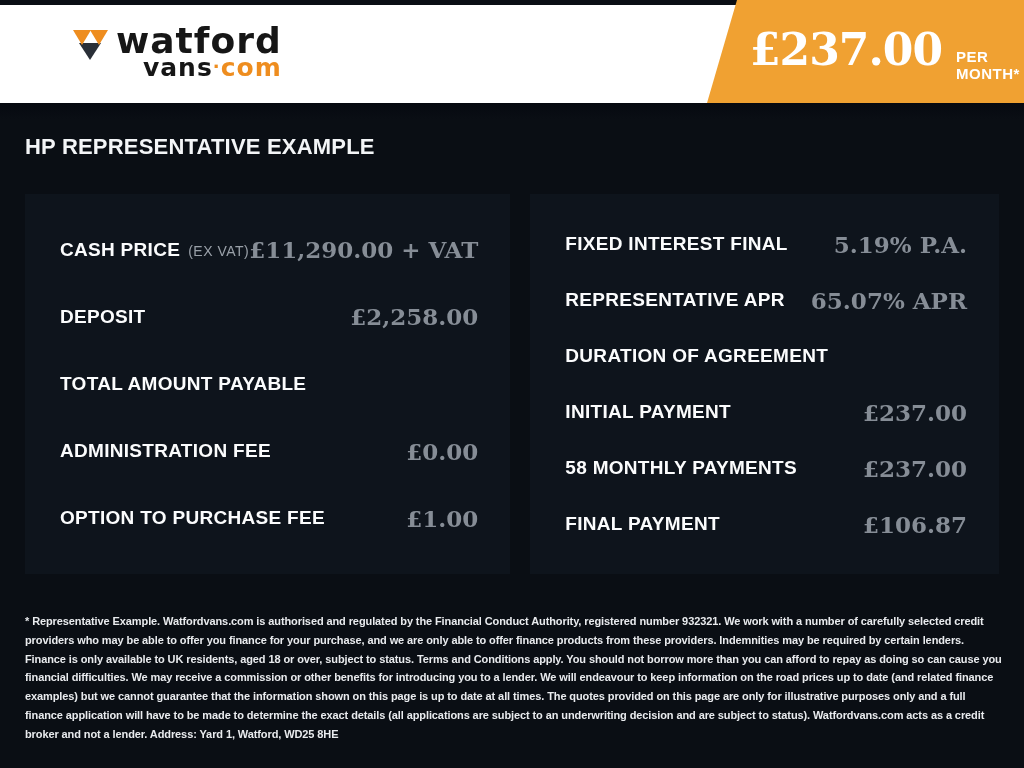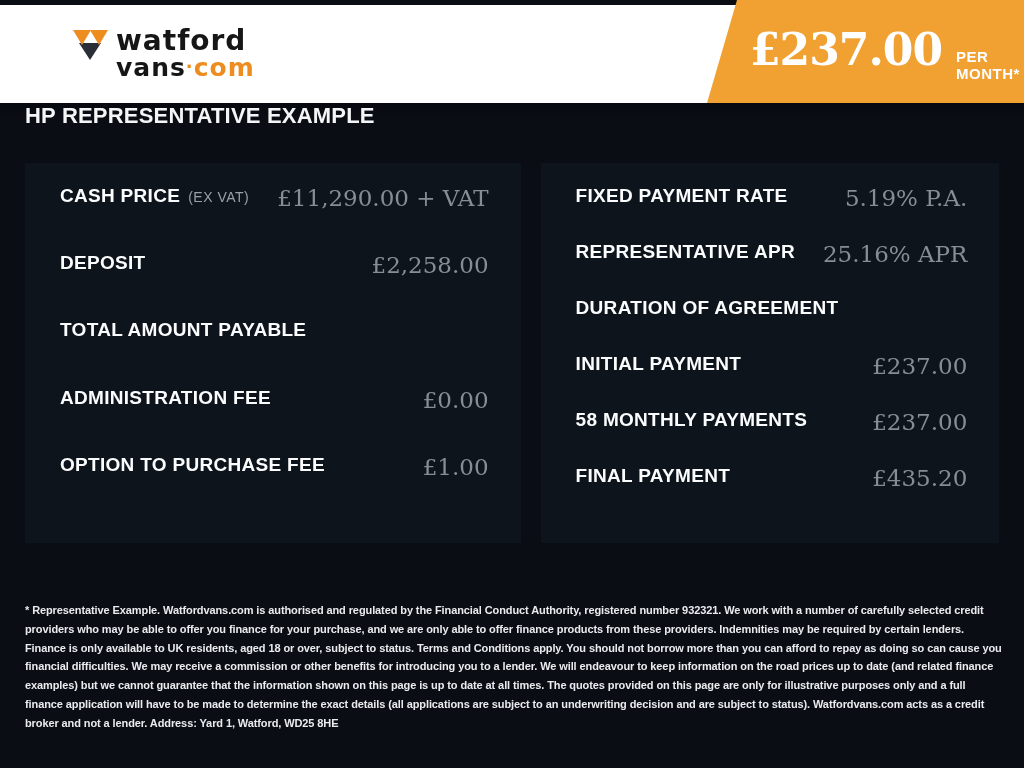--- a/index.html
+++ b/index.html
@@ -17,21 +17,21 @@
   .logo{position:absolute;left:70px;top:26px;display:flex;align-items:flex-start;cursor:pointer}
   .logo-mark{width:40px;margin-right:6px;padding-top:4px}
   .tri-row{display:flex;justify-content:center}
   .tri{width:0;height:0;display:block}
   .tri-o{border-left:9px solid transparent;border-right:9px solid transparent;border-top:15px solid #EE8D1F}
   .tri-o + .tri-o{margin-left:-1px}
   .tri-d{border-left:11px solid transparent;border-right:11px solid transparent;border-top:17px solid #2A2F37;margin:-2px auto 0}
   .logo-text{display:flex;flex-direction:column}
   .logo-l1{
     font-family:"DejaVu Sans",sans-serif;font-weight:bold;
-    font-size:28px;line-height:29px;letter-spacing:1px;color:#161616;
+    font-size:36px;line-height:29px;letter-spacing:1px;color:#161616;
   }
   .logo-l2{
     font-family:"DejaVu Sans",sans-serif;font-weight:bold;
     font-size:25px;line-height:23px;letter-spacing:1px;color:#161616;text-align:right;
   }
   .logo-l2 .dot{color:#EE8D1F;font-size:18px;vertical-align:3px}
   .logo-l2 .accent{color:#EE8D1F}
 
   .banner{
     position:absolute;top:0;right:0;width:321px;height:103px;
@@ -45,38 +45,38 @@
     font-size:44px;letter-spacing:-1px;color:#FFFFFF;line-height:100px;
   }
   .period{
     font-size:15px;font-weight:bold;color:#FFFFFF;letter-spacing:.5px;
     margin-left:14px;position:relative;top:-3px;
   }
 
   
   .main{padding:0 25px;background:linear-gradient(180deg,#060910 0,#0A0E14 16px)}
   .page-title{
-    font-size:22px;font-weight:bold;color:#F3F5F7;letter-spacing:.2px;
+    padding-top:31px;font-size:22px;font-weight:bold;color:#F3F5F7;letter-spacing:.2px;
   }
   .panels{display:flex;gap:20px;margin-top:34px;height:380px}
   .panel{
     flex:1;background:#0E141C;box-sizing:border-box;
     padding:22px 32px 22px 35px;
     display:flex;flex-direction:column;
   }
-  .frow{flex:1;display:flex;justify-content:space-between;align-items:flex-start}
+  .frow{flex:1;display:flex;justify-content:space-between;align-items:center}
   .lbl{color:#FBFCFD;font-weight:bold;font-size:19px;letter-spacing:.3px;white-space:nowrap}
   .sub{color:#99A0A8;font-size:14px;font-weight:normal;margin-left:8px;letter-spacing:.5px}
   .val{
-    font-family:"DejaVu Serif","Liberation Serif",serif;font-weight:normal;
-    font-size:23px;color:#868D96;white-space:nowrap;margin-left:28px;
+    font-family:"DejaVu Serif","Liberation Serif",serif;font-weight:bold;
+    font-size:23px;color:#868D96;white-space:nowrap;
   }
 
   .disclaimer{
-    margin-top:58px;width:980px;
+    margin-top:38px;width:980px;
     font-size:11px;font-weight:bold;line-height:18.8px;
     color:#E9EBEE;letter-spacing:-.1px;
   }
 </style>
 </head>
 <body>
 
 <div class="header">
   <div class="top-strip"></div>
 
@@ -122,40 +122,40 @@
         <div class="val">£0.00</div>
       </div>
       <div class="frow">
         <div class="lbl">OPTION TO PURCHASE FEE</div>
         <div class="val">£1.00</div>
       </div>
     </div>
 
     <div class="panel">
       <div class="frow">
-        <div class="lbl">FIXED PAYMENT RATE</div>
+        <div class="lbl">FIXED INTEREST FINAL</div>
         <div class="val">5.19% P.A.</div>
       </div>
       <div class="frow">
         <div class="lbl">REPRESENTATIVE APR</div>
-        <div class="val">25.16% APR</div>
+        <div class="val">65.07% APR</div>
       </div>
       <div class="frow">
         <div class="lbl">DURATION OF AGREEMENT</div>
       </div>
       <div class="frow">
         <div class="lbl">INITIAL PAYMENT</div>
         <div class="val">£237.00</div>
       </div>
       <div class="frow">
         <div class="lbl">58 MONTHLY PAYMENTS</div>
         <div class="val">£237.00</div>
       </div>
       <div class="frow">
         <div class="lbl">FINAL PAYMENT</div>
-        <div class="val">£435.20</div>
+        <div class="val">£106.87</div>
       </div>
     </div>
 
   </div>
 
   <div class="disclaimer">* Representative Example. Watfordvans.com is authorised and regulated by the Financial Conduct Authority, registered number 932321. We work with a number of carefully selected credit providers who may be able to offer you finance for your purchase, and we are only able to offer finance products from these providers. Indemnities may be required by certain lenders. Finance is only available to UK residents, aged 18 or over, subject to status. Terms and Conditions apply. You should not borrow more than you can afford to repay as doing so can cause you financial difficulties. We may receive a commission or other benefits for introducing you to a lender. We will endeavour to keep information on the road prices up to date (and related finance examples) but we cannot guarantee that the information shown on this page is up to date at all times. The quotes provided on this page are only for illustrative purposes only and a full finance application will have to be made to determine the exact details (all applications are subject to an underwriting decision and are subject to status). Watfordvans.com acts as a credit broker and not a lender. Address: Yard 1, Watford, WD25 8HE</div>
 </div>
 
 </body></html>

